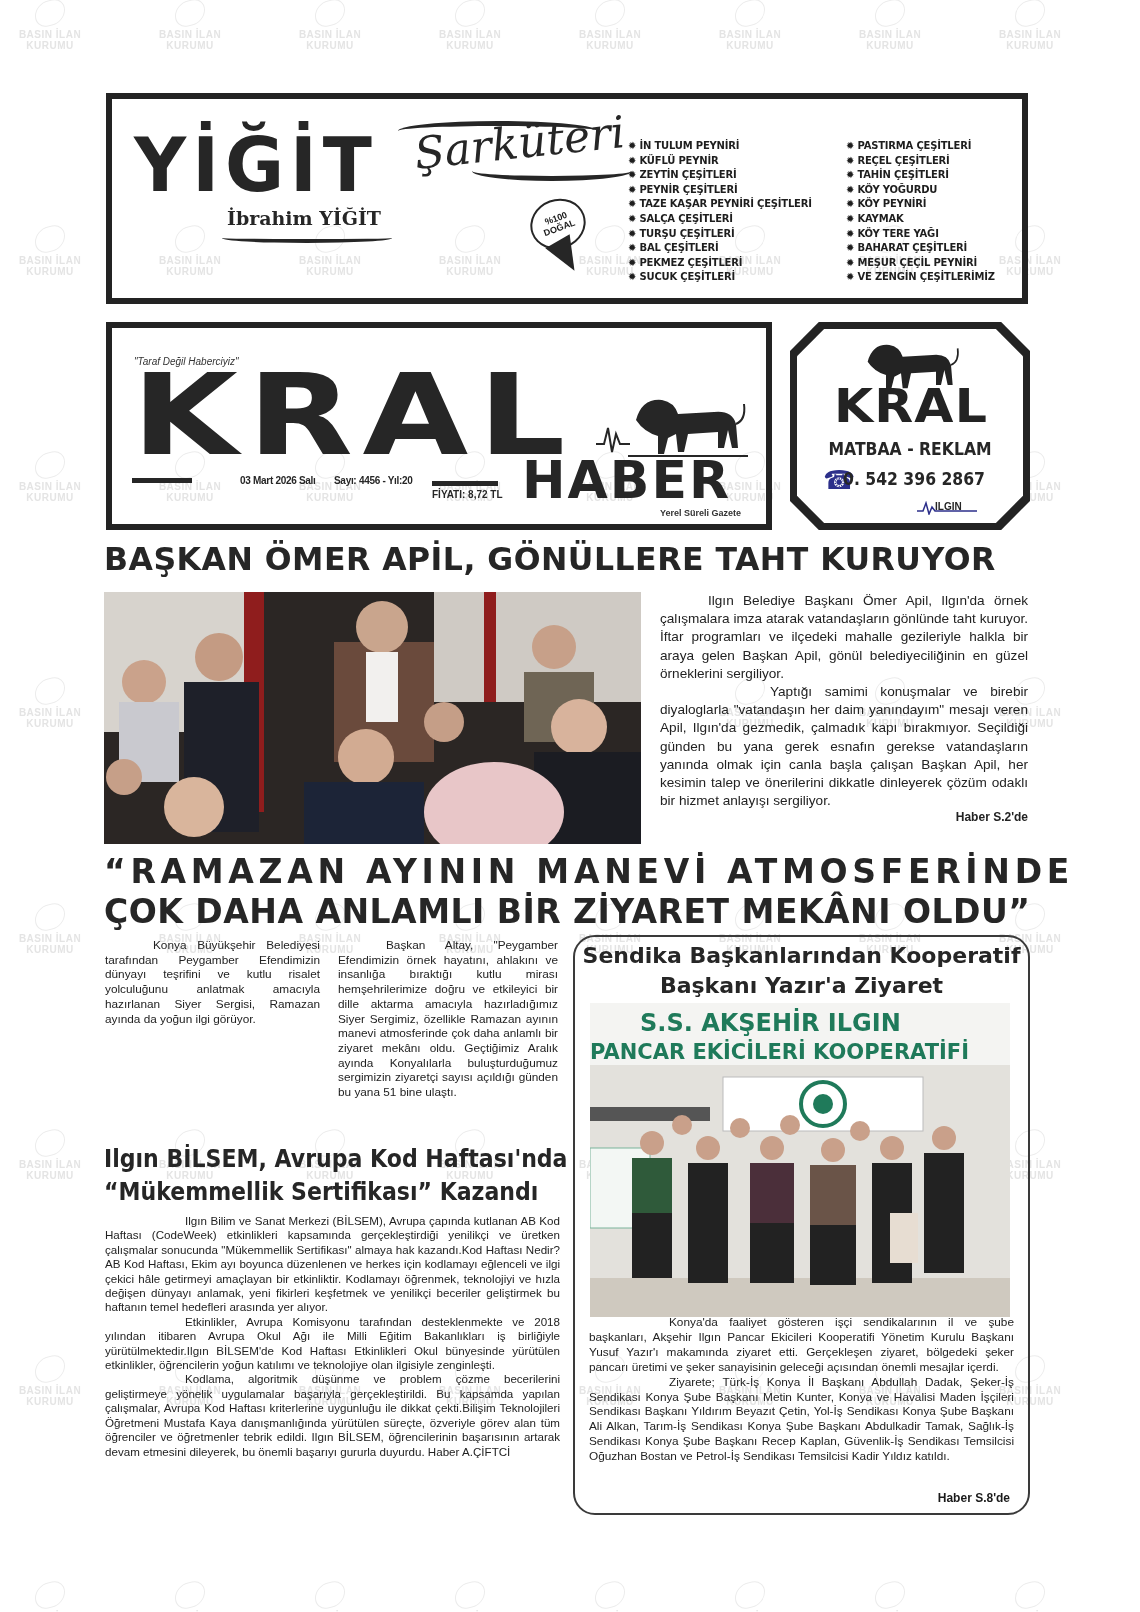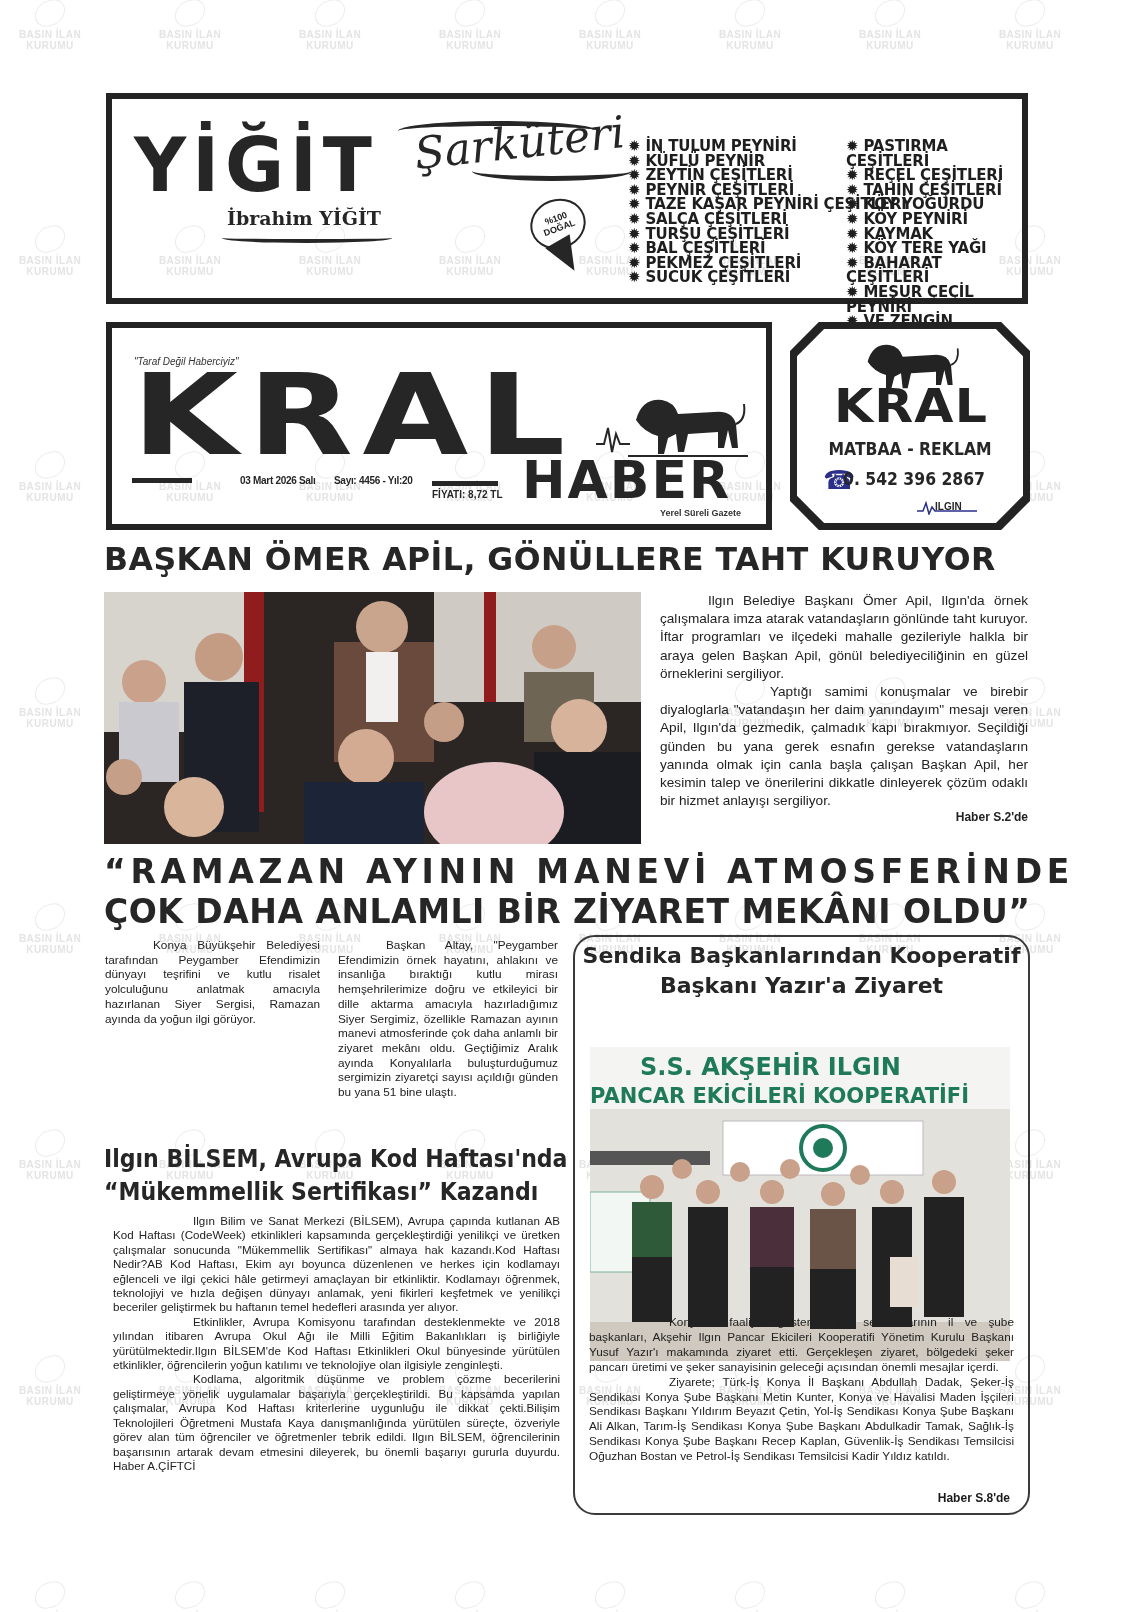--- a/index.html
+++ b/index.html
@@ -19,21 +19,21 @@
   .sarkuteri { position: absolute; left: 302px; top: 18px; font-family: "DejaVu Serif", serif; font-style: italic; font-size: 44px; color: #262626; transform: rotate(-6deg); }
   .swoosh1 { position: absolute; left: 286px; top: 22px; width: 200px; height: 20px; border-top: 5px solid #262626; border-radius: 50% 50% 0 0; }
   .swoosh2 { position: absolute; left: 360px; top: 62px; width: 160px; height: 20px; border-bottom: 5px solid #262626; border-radius: 0 0 50% 50%; }
   .owner { position: absolute; left: 115px; top: 108px; font-family: "DejaVu Serif", serif; font-weight: bold; font-size: 19px; color: #262626; }
   .owner-swoosh { position: absolute; left: 110px; top: 134px; width: 170px; height: 10px; border-bottom: 4px solid #262626; border-radius: 0 0 60% 60%; }
   .addr { position: absolute; left: 26px; top: 158px; font-family: "DejaVu Sans", sans-serif; font-weight: bold; font-size: 13px; color: #262626; letter-spacing: 0.5px; line-height: 16px; }
   .addr .l2 { margin-left: -10px; }
   .seal { position: absolute; left: 418px; top: 100px; width: 56px; height: 50px; border: 2px solid #262626; border-radius: 50%; text-align: center; font-size: 9px; font-weight: bold; padding-top: 12px; line-height: 10px; transform: rotate(-20deg); background: #fff; }
   .ribbon { position: absolute; left: 440px; top: 140px; width: 0; height: 0; border-left: 14px solid transparent; border-right: 14px solid transparent; border-top: 34px solid #262626; transform: rotate(-30deg); }
   .products-title { position: absolute; left: 522px; top: 8px; width: 292px; height: 26px; background: #2b2b2b; border-radius: 4px; color: #fff; text-align: center; font-weight: bold; font-style: italic; font-size: 19px; line-height: 26px; letter-spacing: 1px; }
-  .plist { position: absolute; top: 40px; list-style: none; font-family: "DejaVu Sans", sans-serif; font-weight: bold; font-size: 15px; line-height: 14.6px; color: #1e1e1e; letter-spacing: -0.2px; }
+  .plist { position: absolute; top: 40px; list-style: none; font-family: "DejaVu Sans", sans-serif; font-weight: bold; font-size: 10px; line-height: 14.6px; color: #1e1e1e; letter-spacing: -0.2px; }
   .plist li::before { content: "✹ "; }
   .plist.a { left: 516px; }
   .plist.b { left: 734px; }
 
   
   #masthead { left: 106px; top: 322px; width: 666px; height: 208px; border: 6px solid #232323; }
   .tagline { position: absolute; left: 22px; top: 28px; font-size: 10px; color: #333; font-style: italic; }
   .kral-big { position: absolute; left: 20px; top: 22px; font-family: "DejaVu Sans", sans-serif; font-weight: bold; font-size: 112px; letter-spacing: 8px; color: #262626; transform: scaleX(1.22); transform-origin: left center; }
   .pulse { position: absolute; left: 484px; top: 96px; width: 34px; height: 30px; }
   .lion { position: absolute; left: 516px; top: 62px; width: 120px; height: 68px; }
@@ -70,26 +70,26 @@
   .h2 { left: 104px; top: 852px; width: 924px; font-family: "DejaVu Sans", sans-serif; font-weight: bold; font-size: 33px; line-height: 40px; color: #262626; }
   .h2 .l1 { letter-spacing: 4.7px; white-space: nowrap; }
   .h2 .l2 { letter-spacing: 0.5px; white-space: nowrap; text-align: right; }
 
   .colA { left: 105px; top: 938px; width: 215px; font-size: 11.8px; line-height: 14.7px; text-align: justify; color: #222; }
   .colB { left: 338px; top: 938px; width: 220px; font-size: 11.8px; line-height: 14.7px; text-align: justify; color: #222; }
   .colA p, .colB p { text-indent: 48px; }
 
   .h3 { left: 104px; top: 1142px; width: 456px; font-family: "DejaVu Sans", sans-serif; font-weight: bold; font-size: 24.5px; line-height: 33px; color: #262626; transform: scaleX(0.9); transform-origin: left; white-space: nowrap; }
   .story3 { left: 105px; top: 1214px; width: 455px; font-size: 11.6px; line-height: 14.4px; text-align: justify; color: #222; }
-  .story3 p { text-indent: 80px; margin-left: 8px; }
+  .story3 p { text-indent: 80px; }
 
   
   .box { left: 573px; top: 935px; width: 457px; height: 580px; border: 2px solid #3a3a3a; border-radius: 22px; }
   .box-title { position: absolute; left: 0; top: 4px; width: 453px; text-align: center; font-family: "DejaVu Sans", sans-serif; font-weight: bold; font-size: 22px; line-height: 30px; color: #262626; }
-  .photo2 { position: absolute; left: 15px; top: 66px; width: 420px; height: 314px; overflow: hidden; background: #eaeaea; margin-top: 44px; }
+  .photo2 { position: absolute; left: 15px; top: 66px; width: 420px; height: 314px; overflow: hidden; background: #eaeaea; }
   .box-text { position: absolute; left: 14px; top: 378px; width: 425px; font-size: 11.8px; line-height: 14.9px; text-align: justify; color: #222; }
   .box-text p { text-indent: 80px; }
   .box-ref { position: absolute; right: 18px; bottom: 8px; font-weight: bold; font-size: 12px; }
 </style>
 </head>
 <body>
 
 <div class="wm-layer" id="wm">
     <div class="wm" style="left: 10px; top: 0px;">
       <div class="box"></div>

